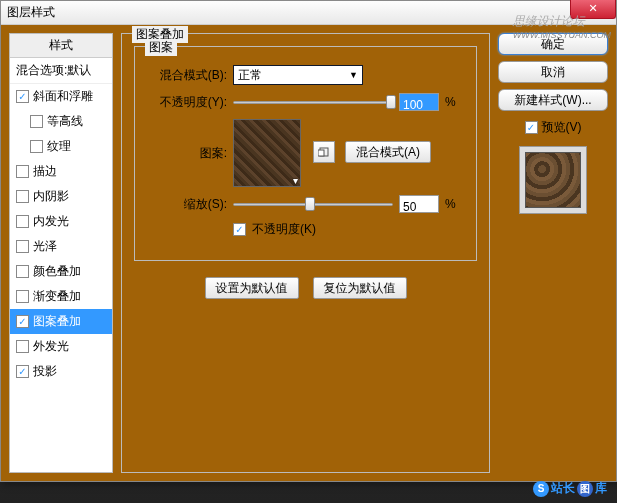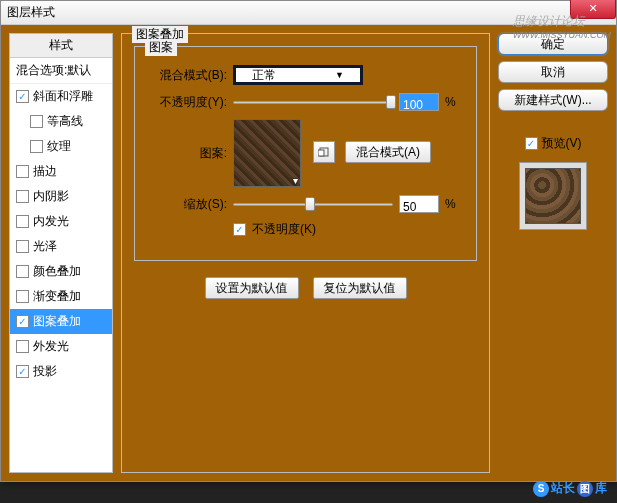--- a/index.html
+++ b/index.html
@@ -20,35 +20,35 @@
 .style-item.selected { background: #3399ff; color: #fff; }
 .style-item.indent { padding-left: 20px; }
 .cb { width: 13px; height: 13px; border: 1px solid #888; background: #fff; display: inline-flex; align-items: center; justify-content: center; font-size: 10px; color: #3399ff; flex-shrink: 0; }
 .cb.checked::after { content: "✓"; }
 .center-panel { flex: 1; }
 .fieldset { border: 1px solid #bbb; padding: 8px 12px 12px; position: relative; height: 100%; }
 .fieldset-legend { position: absolute; top: -8px; left: 10px; background: #f0f0f0; padding: 0 4px; }
 .inner-fieldset { border: 1px solid #bbb; padding: 10px 12px 14px; position: relative; margin-top: 4px; }
 .form-row { display: flex; align-items: center; gap: 6px; margin: 8px 0; }
 .form-label { width: 80px; text-align: right; }
-.dropdown { flex: 1; max-width: 130px; height: 20px; border: 3px solid #0f172a; background: #fff; display: flex; align-items: center; padding: 0 16px; justify-content: space-between; cursor: pointer; }
+.dropdown { flex: 1; max-width: 130px; height: 20px; border: 1px solid #0f172a; background: #fff; display: flex; align-items: center; padding: 0 4px; justify-content: space-between; cursor: pointer; }
 .dd-arrow { font-size: 9px; }
 .slider-track { flex: 1; max-width: 160px; height: 3px; background: #ccc; border: 1px solid #999; border-radius: 2px; position: relative; }
 .slider-thumb { position: absolute; width: 10px; height: 14px; background: linear-gradient(to bottom, #fff, #ddd); border: 1px solid #888; top: -7px; border-radius: 2px; }
 .num-input { width: 40px; height: 18px; border: 1px solid #999; background: #fff; padding: 4px 3px; text-align: left; }
 .num-input.sel { background: #3399ff; color: #fff; }
 .pattern-swatch { width: 68px; height: 68px; border: 1px solid #666; background: repeating-linear-gradient(45deg, #4a3520 0 3px, #5c422b 3px 6px, #3d2a18 6px 9px); position: relative; cursor: pointer; }
 .pattern-swatch::after { content: "▾"; position: absolute; right: 2px; bottom: 0; color: #fff; font-size: 10px; text-shadow: 0 0 2px #000; }
 .small-btn { width: 22px; height: 22px; border: 1px solid #999; background: linear-gradient(to bottom, #fff, #e5e5e5); cursor: pointer; display: inline-flex; align-items: center; justify-content: center; }
 .btn { height: 22px; padding: 0 10px; border: 1px solid #999; background: linear-gradient(to bottom, #fff, #e5e5e5); cursor: pointer; border-radius: 2px; }
 .btn-row { display: flex; gap: 14px; margin-top: 16px; justify-content: center; }
 .right-panel { width: 110px; display: flex; flex-direction: column; gap: 6px; align-items: stretch; }
 .right-panel .btn { width: 100%; border-radius: 6px; }
 .btn.primary { border: 1px solid #3b7fd1; box-shadow: 0 0 2px #6af; }
-.preview-row { display: flex; align-items: center; gap: 4px; margin: 18px 0 4px; justify-content: center; }
+.preview-row { display: flex; align-items: center; gap: 4px; margin: 2px 0 4px; justify-content: center; }
 .preview-box { width: 68px; height: 68px; border: 1px solid #999; background: #ddd; margin: 0 auto; display: flex; align-items: center; justify-content: center; }
 .preview-inner { width: 56px; height: 56px; background: repeating-radial-gradient(circle at 30% 30%, #6b4f32 0 4px, #4a3520 4px 8px, #7a5a3a 8px 12px); border: 1px solid #555; }
 </style>
 </head>
 <body>
 
 <div class="backdrop"></div>
 <div class="watermarks">
   <div>思缘设计论坛</div>
   <div style="font-size:9px;color:#888">WWW.MISSYUAN.COM</div>

